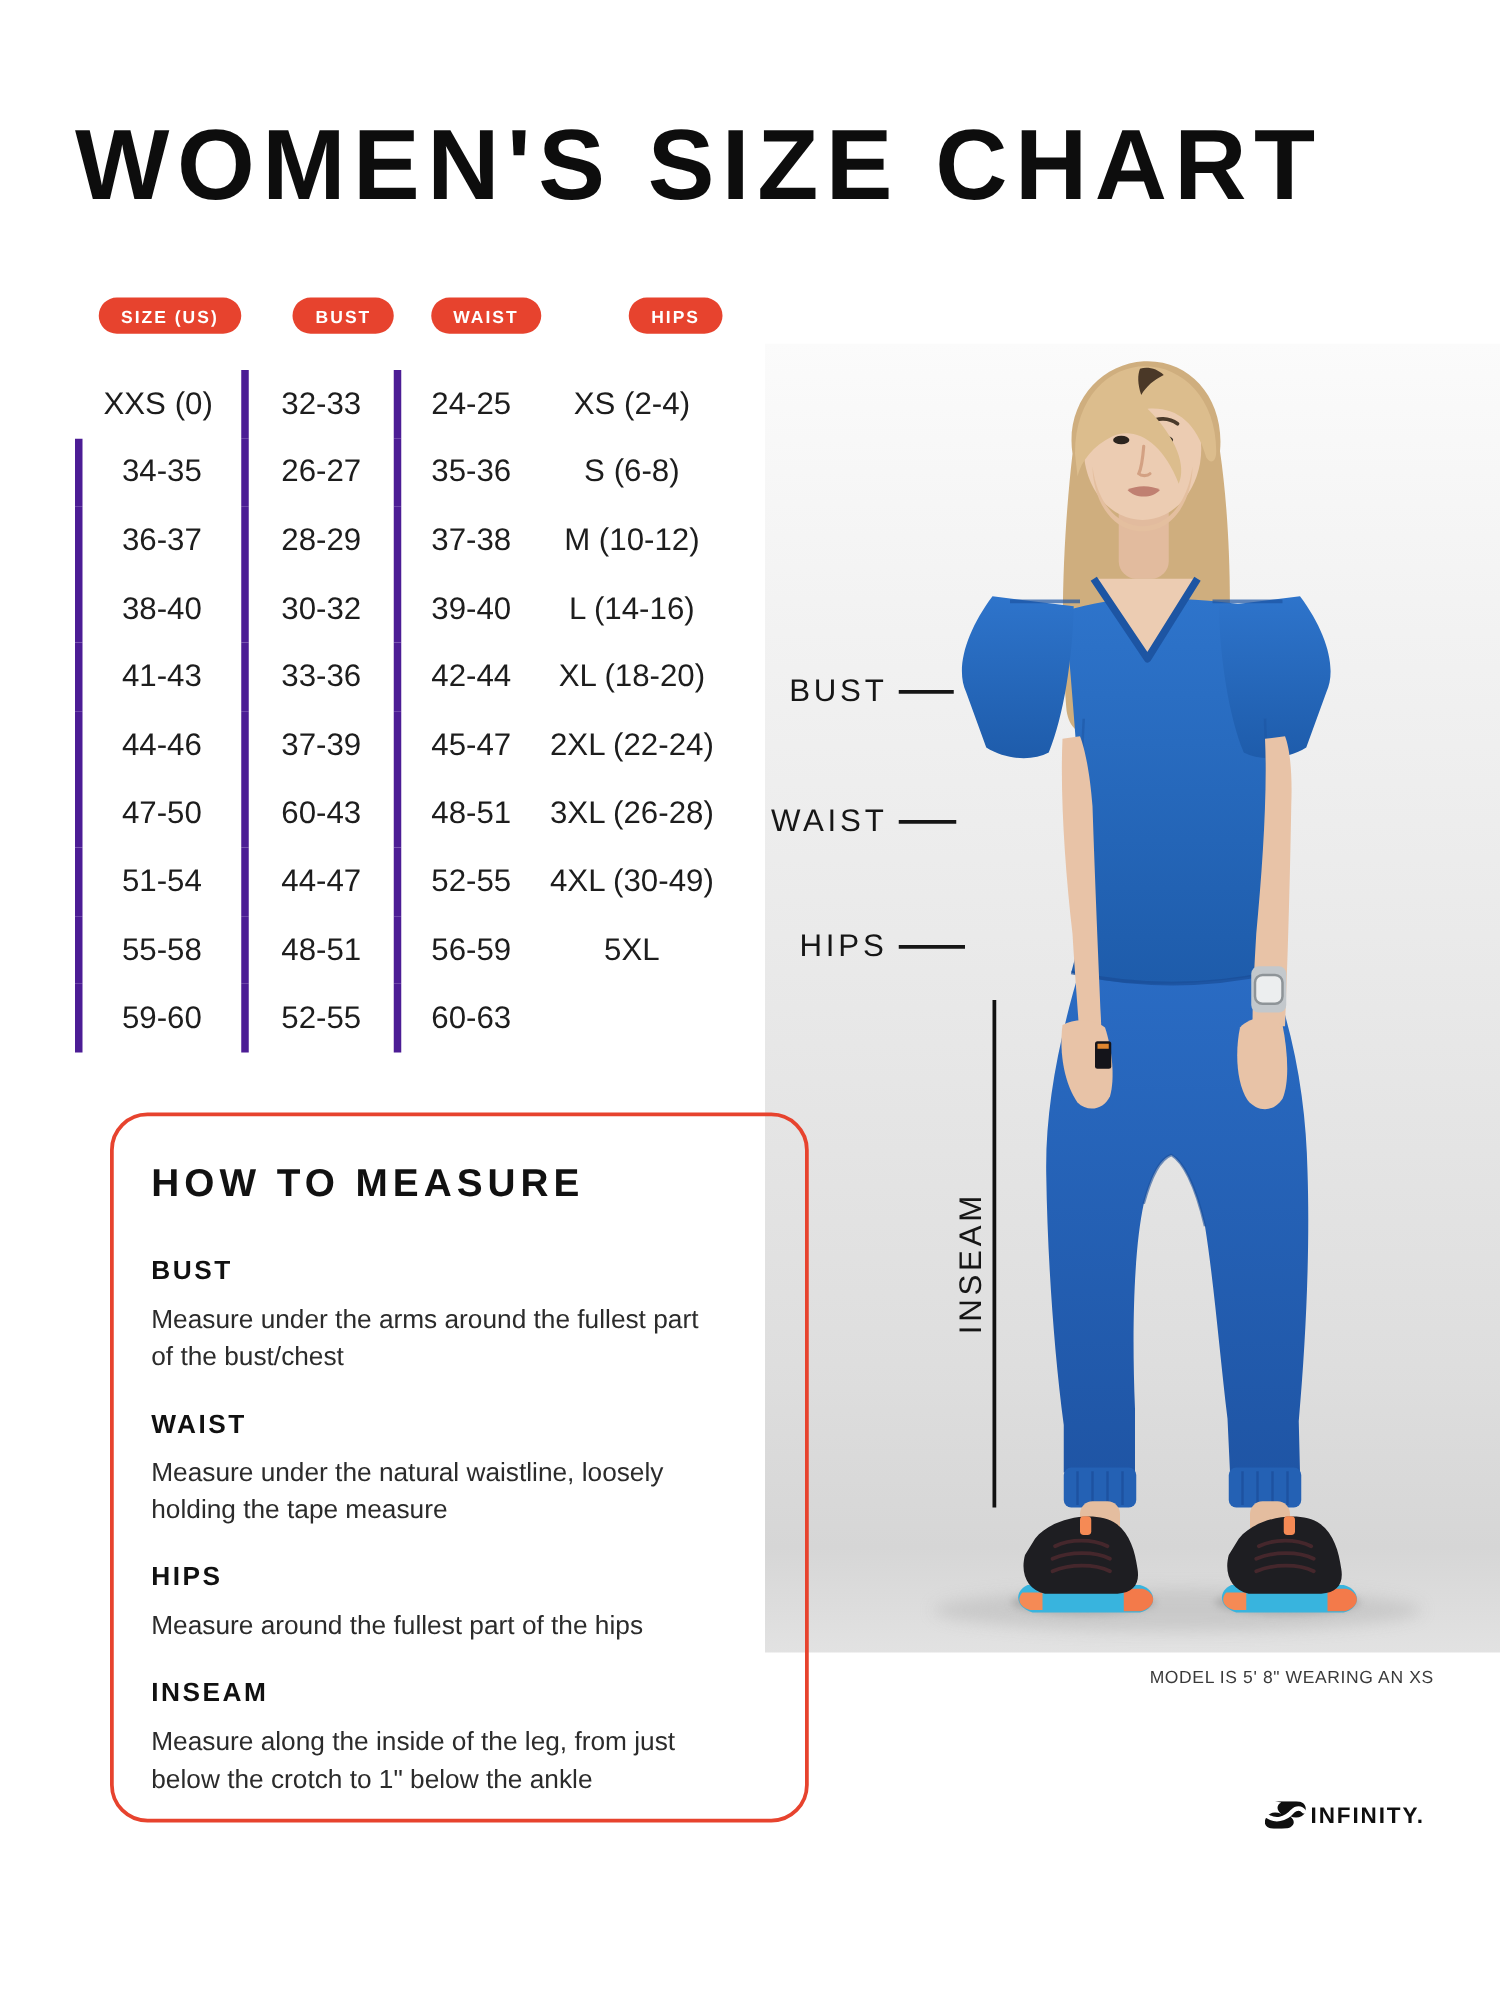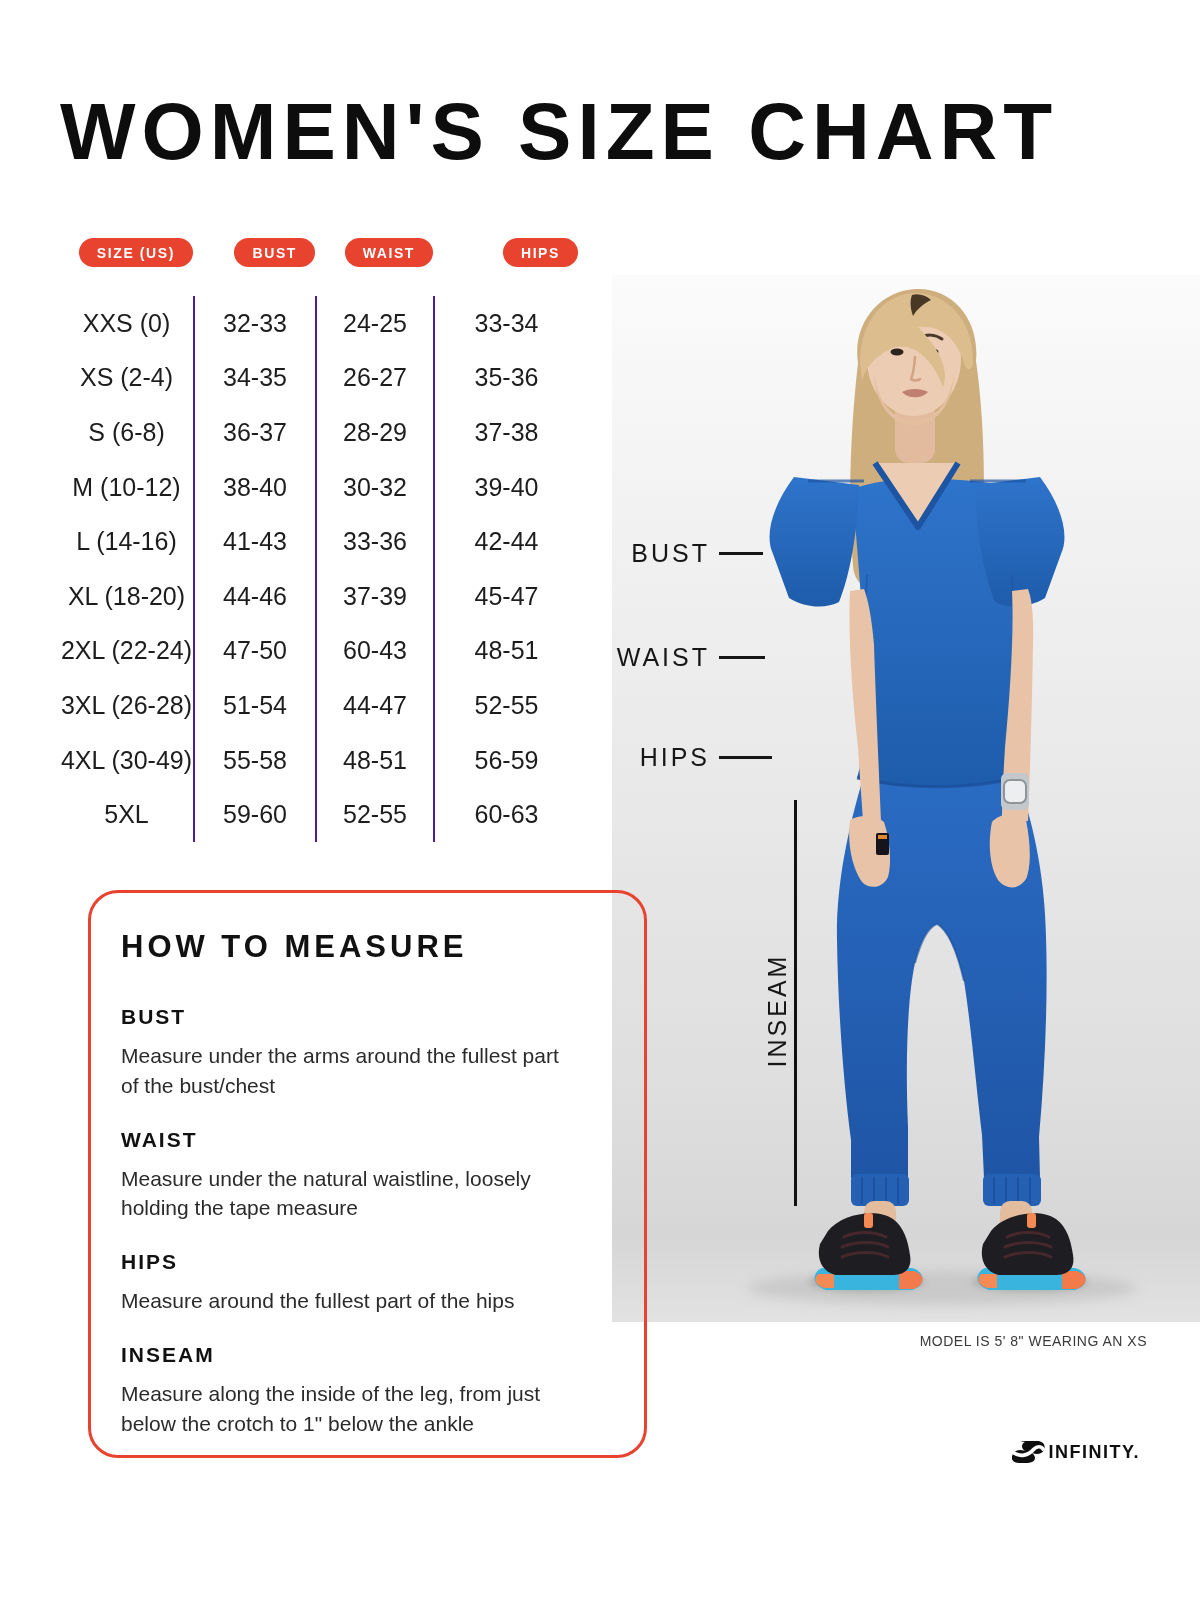--- a/index.html
+++ b/index.html
@@ -12,21 +12,21 @@
     position:absolute;left:60px;top:86px;margin:0;
     font-size:80px;font-weight:700;letter-spacing:6px;color:#0d0d0d;white-space:nowrap;
   }
   
   .size-table{
     position:absolute;left:60px;top:238px;width:518px;
     display:grid;grid-template-columns:133px 122px 118px 145px;
     grid-template-rows:58px repeat(10,54.6px);
   }
   .st-cell{display:flex;align-items:center;justify-content:center;font-size:25px;color:#1d1d1d;}
-  .st-cell.bL{border-left:2px solid #4c1d95;}
+  .st-cell.bL{border-left:6px solid #4c1d95;}
   .st-head{display:flex;align-items:flex-start;justify-content:flex-end;}
   .pill{
     display:inline-flex;align-items:center;justify-content:center;
     height:29px;padding:0 18px;border-radius:15px;background:var(--red);
     color:#ffffff;font-size:14px;font-weight:700;letter-spacing:1.6px;white-space:nowrap;
   }
   
   .measure-box{
     position:absolute;left:88px;top:890px;width:559px;height:568px;
     border:3px solid var(--red);border-radius:30px;z-index:3;box-sizing:border-box;
@@ -89,21 +89,20 @@
     <div class="st-head">
         <span class="pill">WAIST</span>
       </div>
     <div class="st-head">
         <span class="pill">HIPS</span>
       </div>
 
     <div class="st-cell">XXS (0)</div>
     <div class="st-cell bL">32-33</div>
     <div class="st-cell bL">24-25</div>
-    <div class="st-cell bL">33-34</div>
 
     <div class="st-cell">XS (2-4)</div>
     <div class="st-cell bL">34-35</div>
     <div class="st-cell bL">26-27</div>
     <div class="st-cell bL">35-36</div>
 
     <div class="st-cell">S (6-8)</div>
     <div class="st-cell bL">36-37</div>
     <div class="st-cell bL">28-29</div>
     <div class="st-cell bL">37-38</div>

